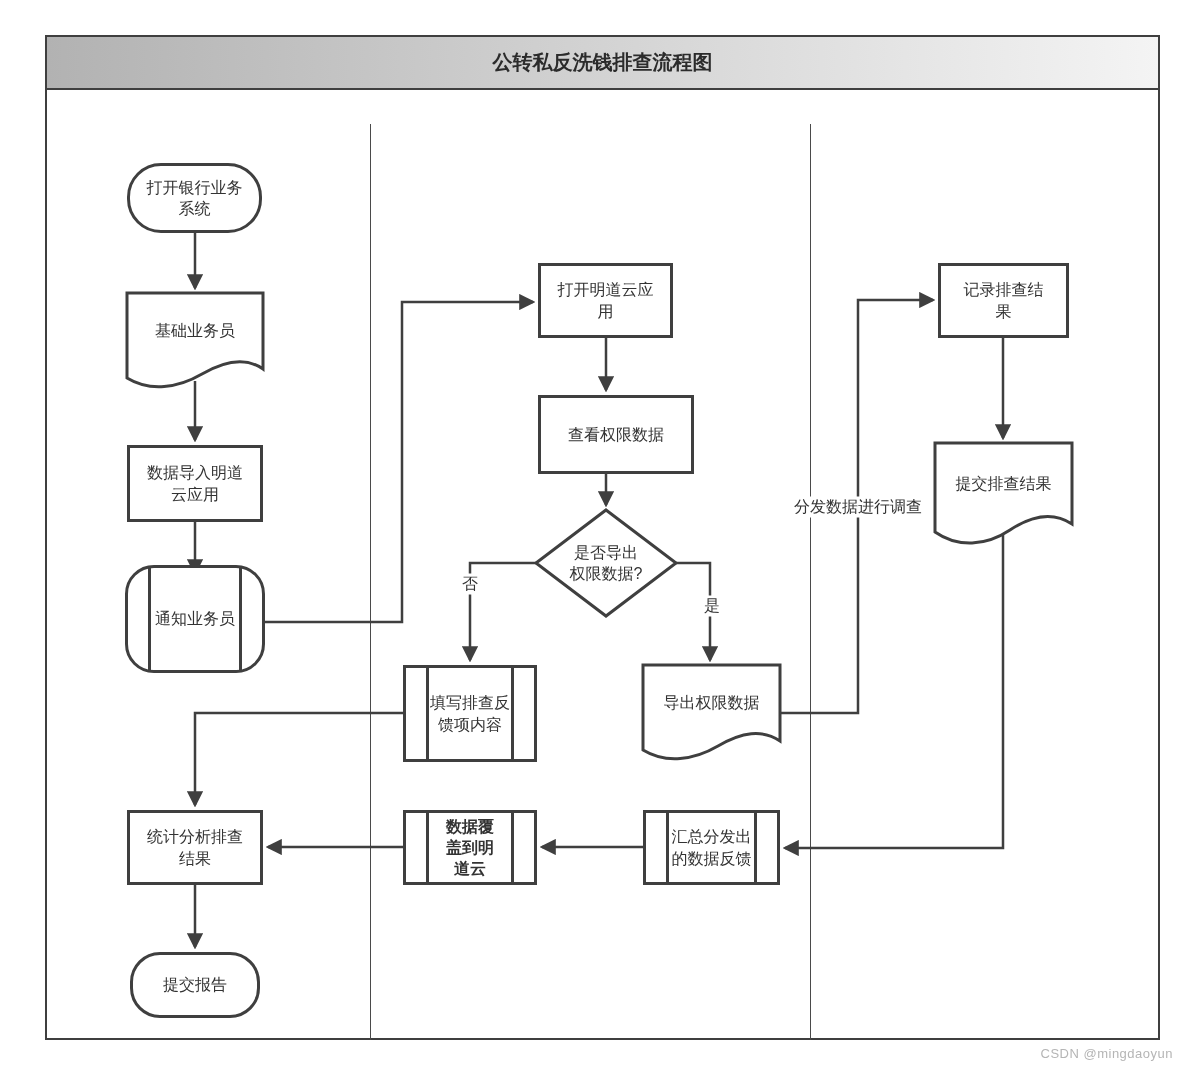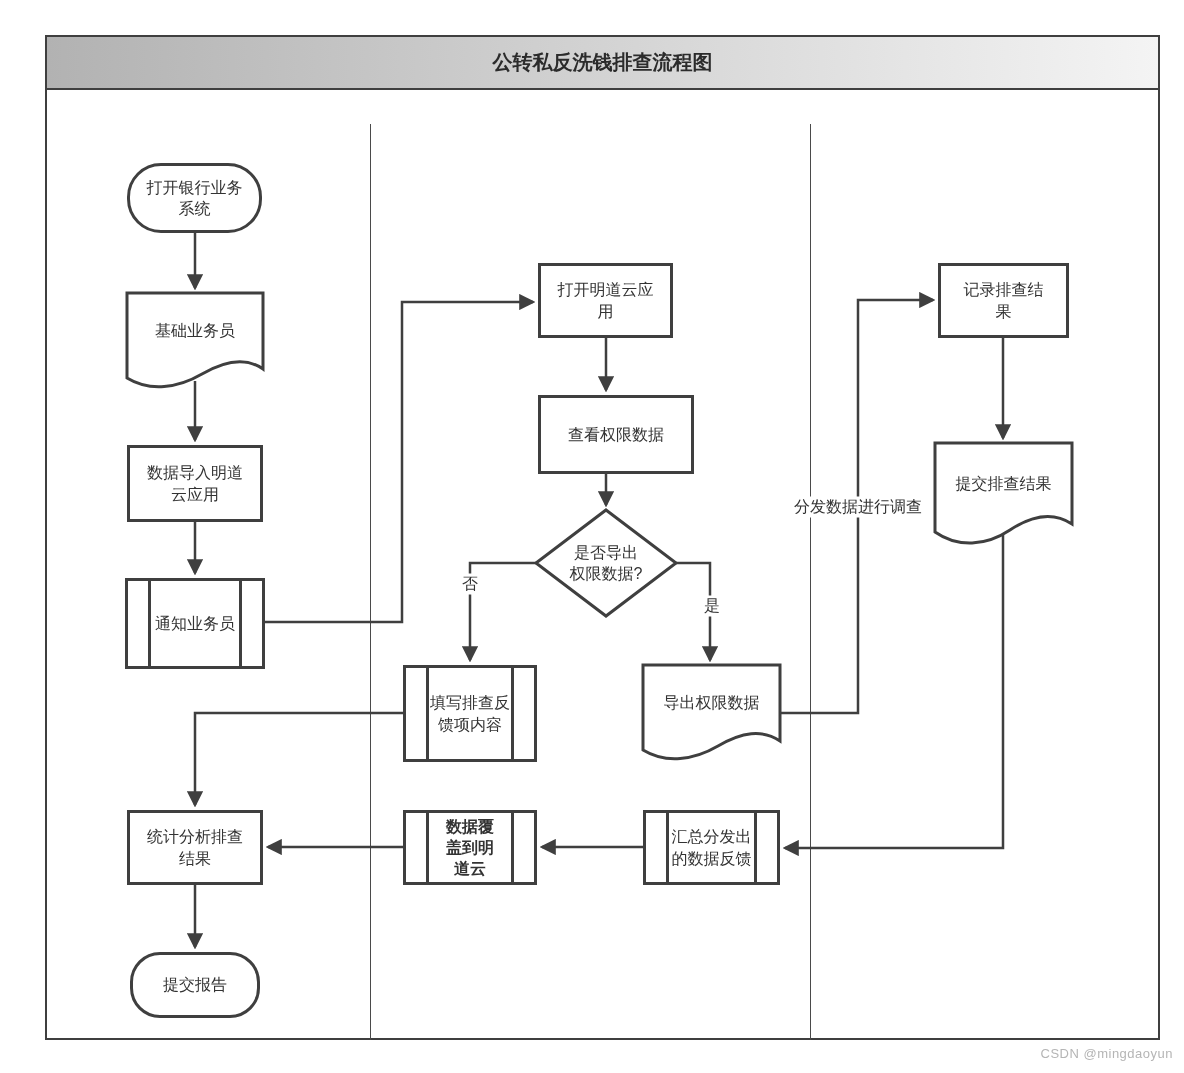--- a/index.html
+++ b/index.html
@@ -88,21 +88,21 @@
 
   <div class="node stadium" style="left:117px;top:163px;width:135px;height:70px;">
     <span class="wrap" style="width:100px;">打开银行业务系统</span>
   </div>
   <div class="overlay-label" style="left:117px;top:293px;width:136px;height:76px;">
     <span>基础业务员</span>
   </div>
   <div class="node" style="left:117px;top:445px;width:136px;height:77px;">
     <span class="wrap" style="width:100px;">数据导入明道云应用</span>
   </div>
-  <div class="node pre" style="left:115px;top:578px;width:140px;height:91px;">
+  <div class="node pre" style="left:115px;top:565px;width:140px;height:108px;border-radius:29px;">
     <span>通知业务员</span>
   </div>
   <div class="node" style="left:117px;top:810px;width:136px;height:75px;">
     <span class="wrap" style="width:100px;">统计分析排查结果</span>
   </div>
   <div class="node" style="left:528px;top:263px;width:135px;height:75px;">
     <span class="wrap" style="width:100px;">打开明道云应用</span>
   </div>
 
   <div class="node stadium" style="left:120px;top:952px;width:130px;height:66px;border-radius:30px;">

